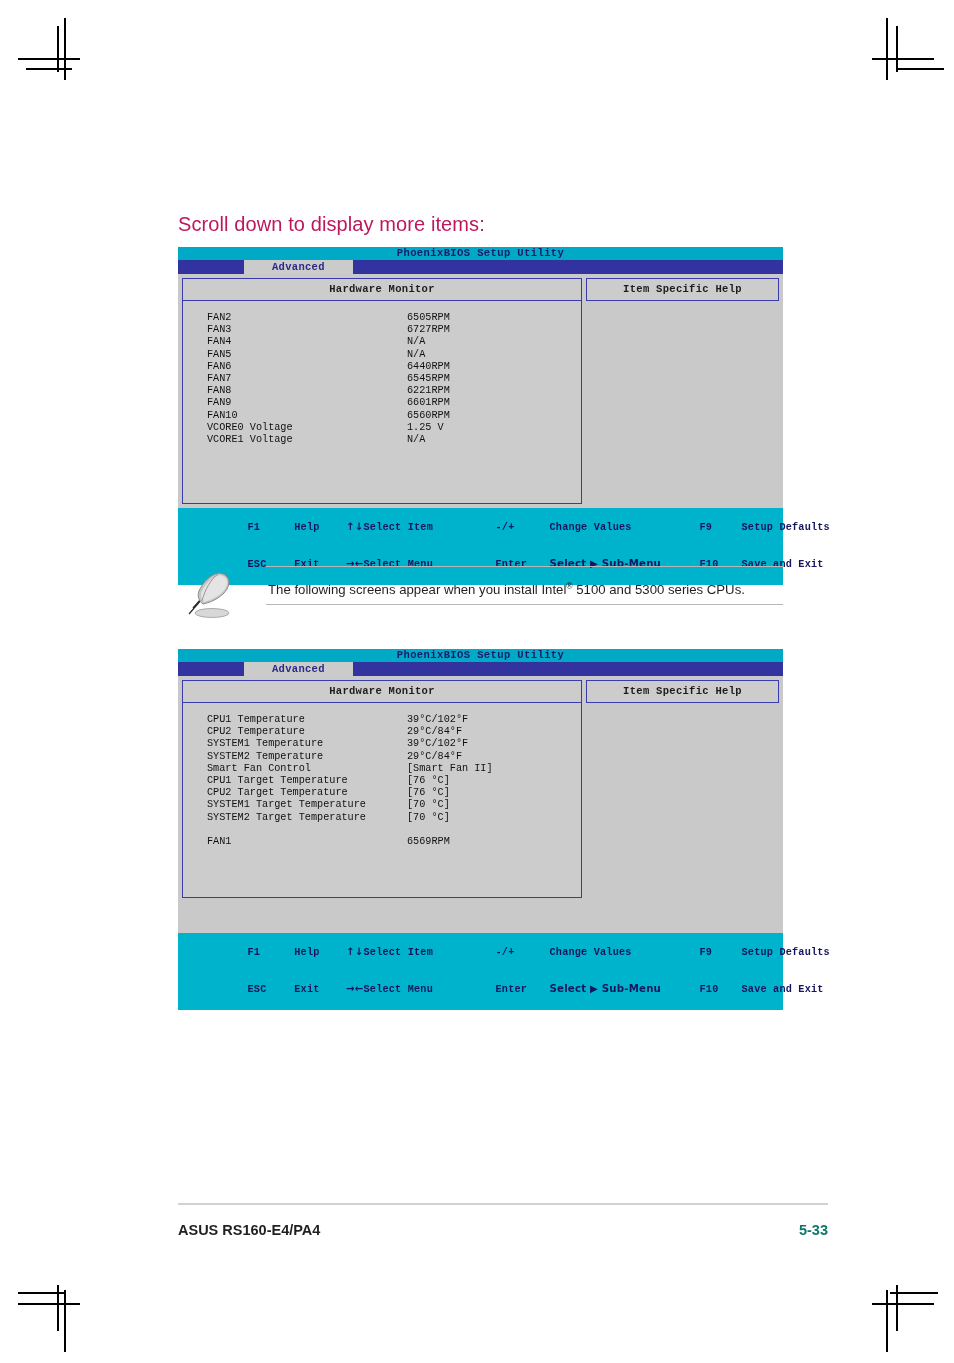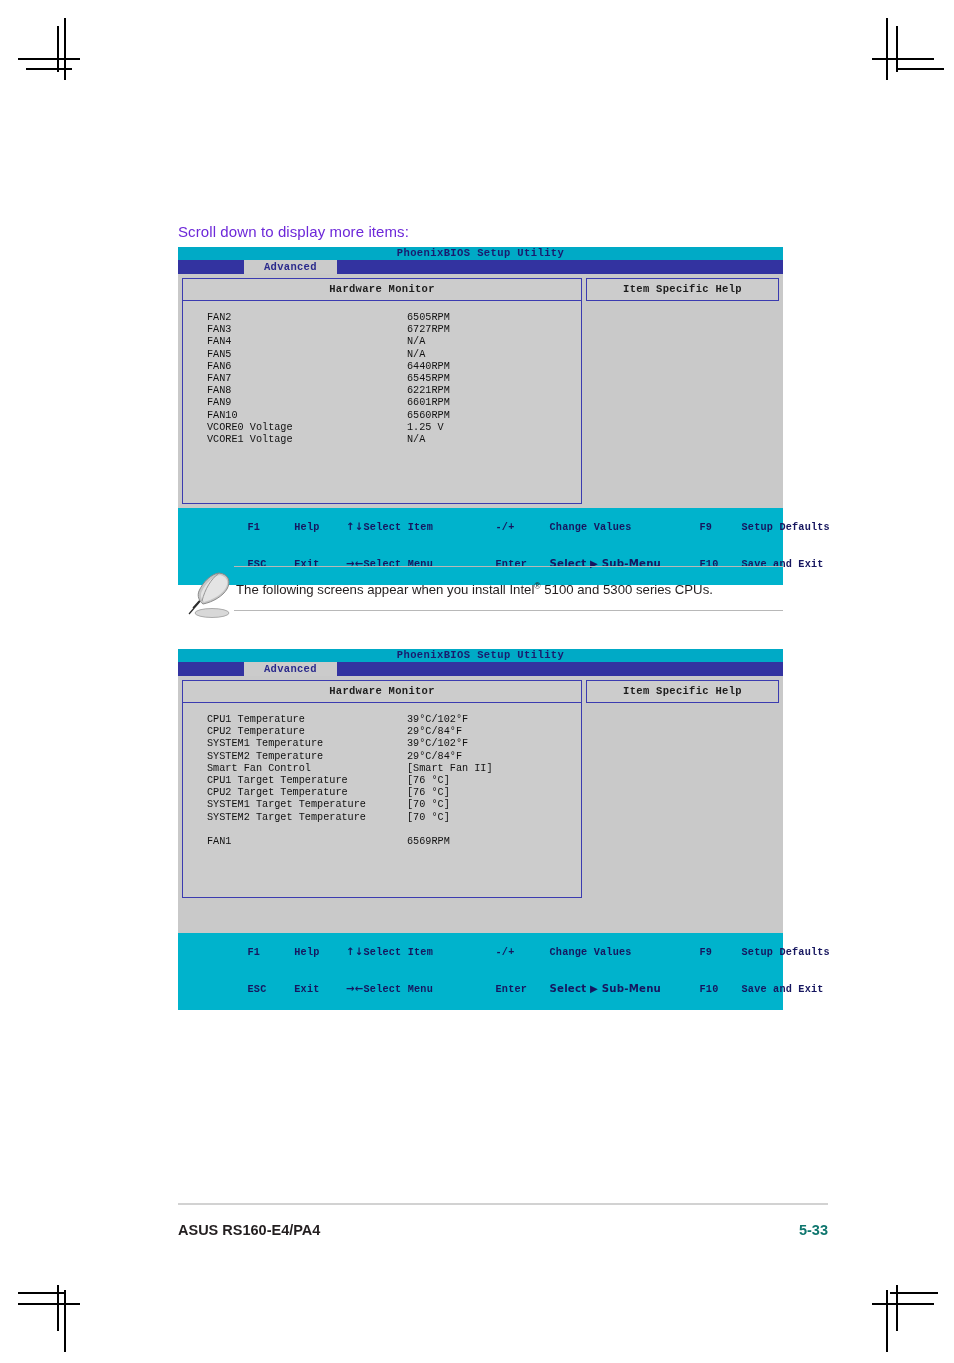--- a/index.html
+++ b/index.html
@@ -23,23 +23,23 @@
   
   #page {
     position: absolute;
     left: 0; top: 0;
     width: 954px; height: 1363px;
   }
 
   .heading {
     position: absolute;
     left: 178px;
-    top: 223px;
-    font-size: 15px;
-    color: #6d28d9;
+    top: 213px;
+    font-size: 20px;
+    color: #be185d;
     letter-spacing: 0.1px;
   }
 
   
   .bios {
     position: absolute;
     left: 178px;
     width: 605px;
     background: #c9c9c9;
     font-family: "Liberation Mono", "DejaVu Sans Mono", monospace;
@@ -62,21 +62,21 @@
   .bios-tab-active {
     position: absolute;
     left: 66px;
     top: 0;
     height: 14px;
     background: #cbcbcb;
     color: #2a2a8c;
     font-size: 10.5px;
     font-weight: bold;
     line-height: 14px;
-    padding: 0 20px;
+    padding: 0 28px;
     letter-spacing: 0.3px;
   }
 
   .bios-body {
     position: relative;
     padding: 4px 4px 0 4px;
     background: #c9c9c9;
   }
 
   .panels {
@@ -152,24 +152,24 @@
     width: 605px;
   }
   .note-icon {
     position: absolute;
     left: 3px;
     top: 2px;
     width: 54px;
     height: 56px;
   }
   .note-body {
-    margin-left: 56px;
+    margin-left: 88px;
     border-top: 1px solid #b8b8b8;
     border-bottom: 1px solid #b8b8b8;
-    padding: 10px 0 11px 0;
+    padding: 10px 0 5px 0;
   }
   .note-text {
     font-size: 13.2px;
     color: #231f20;
     line-height: 18px;
     padding-left: 2px;
   }
   .note-text sup { font-size: 8.5px; vertical-align: super; }
 
   

